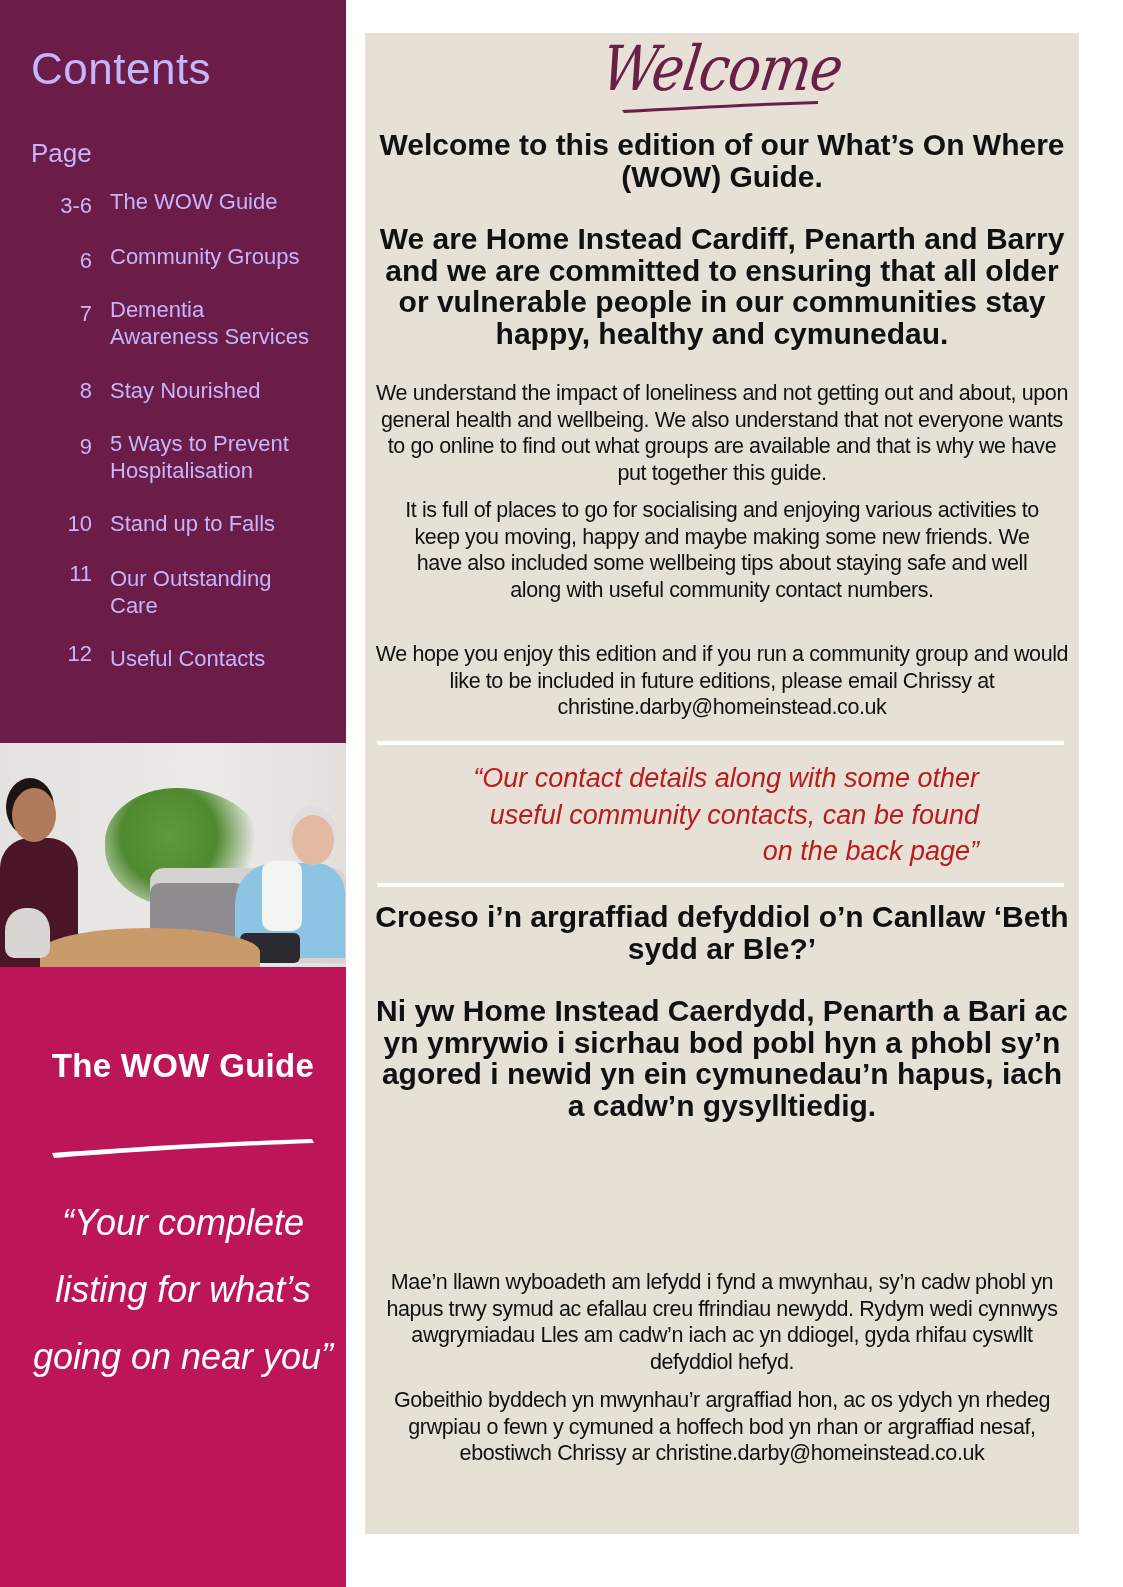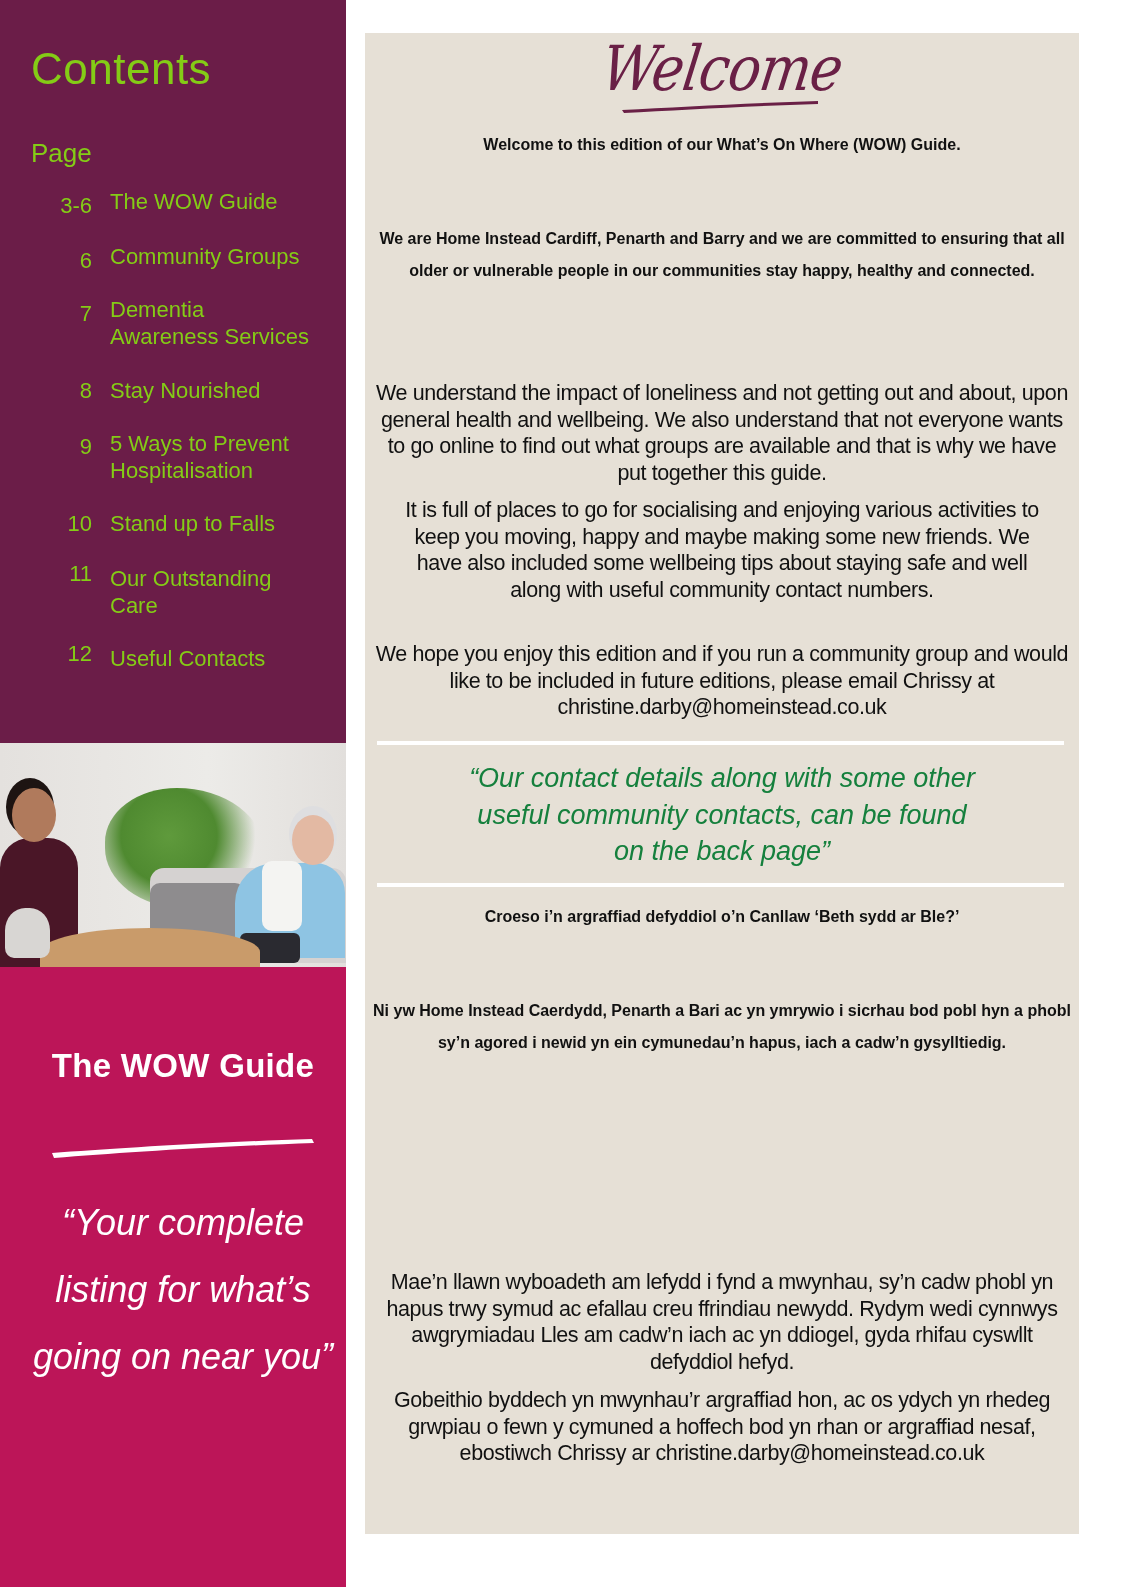--- a/index.html
+++ b/index.html
@@ -1,21 +1,21 @@
 <!DOCTYPE html>
 <html><head>
   <meta charset="utf-8">
   <style>
     * { box-sizing: border-box; margin: 0; padding: 0; }
     html, body { width: 1123px; height: 1587px; background: #ffffff; overflow: hidden; }
     body { position: relative; font-family: "Liberation Sans", sans-serif; }
 
     
     .sidebar { position: absolute; left: 0; top: 0; width: 346px; height: 1587px; }
-    .contents { position: absolute; left: 0; top: 0; width: 346px; height: 743px; background: #6b1d48; color: #84cc16; }
+    .contents { position: absolute; left: 0; top: 0; width: 346px; height: 743px; background: #6b1d48; color: #c4b5fd; }
     .contents-title { position: absolute; left: 31px; top: 44px; font-size: 44px; font-weight: normal; letter-spacing: 0.5px; }
     .page-label { position: absolute; left: 31px; top: 138px; font-size: 26px; }
     .toc-item { position: absolute; left: 0; width: 314px; display: flex; font-size: 22px; line-height: 27px; }
     .toc-num { width: 92px; text-align: right; padding-right: 0; flex: none; }
     .toc-text { margin-left: 18px; width: 230px; }
 
     .photo { position: absolute; left: 0; top: 743px; width: 346px; height: 224px; overflow: hidden;
              background: linear-gradient(180deg, #e9e6e3 0%, #dcd8d4 55%, #cfc8c1 100%); }
     .photo .wall { position: absolute; inset: 0; background: linear-gradient(90deg, #e4e1de 0%, #ecebe8 60%, #e2dfdc 100%); }
     .photo .plant { position: absolute; left: 105px; top: 45px; width: 160px; height: 120px; border-radius: 45% 55% 40% 50%;
@@ -34,24 +34,24 @@
     .wow-block { position: absolute; left: 0; top: 967px; width: 346px; height: 620px; background: #bc1558; color: #ffffff; }
     .wow-title { position: absolute; left: 0; width: 346px; top: 80px; text-align: center; font-size: 33px; font-weight: bold; padding-left: 20px; letter-spacing: 0.3px; }
     .swoosh { position: absolute; left: 50px; top: 170px; width: 266px; height: 22px; }
     .wow-quote { position: absolute; left: 20px; width: 326px; top: 222px; text-align: center; font-style: italic; font-size: 36px; line-height: 67px; }
 
     
     .panel { position: absolute; left: 365px; top: 33px; width: 714px; height: 1501px; background: #e6e0d6; text-align: center; color: #111111; }
     .welcome-script { position: absolute; left: 0; top: 4px; width: 714px; height: 88px; }
     .welcome-script .script-text { position: absolute; left: 0; right: 0; top: 0; text-align: center; font-family: "DejaVu Serif", serif; font-style: italic; font-size: 54px; color: #6a2046; letter-spacing: -1px; transform: skewX(-8deg) scaleY(1.15); }
     .welcome-script svg { position: absolute; left: 255px; top: 62px; }
-    .bold-lead { position: absolute; left: 10px; right: 10px; font-weight: bold; font-size: 16px; line-height: 31.5px; }
+    .bold-lead { position: absolute; left: 10px; right: 10px; font-weight: bold; font-size: 30px; line-height: 31.5px; }
     .para { position: absolute; left: 10px; right: 10px; font-size: 21.5px; line-height: 26.6px; letter-spacing: -0.4px; }
     .divider { position: absolute; left: 12px; right: 15px; height: 4px; background: #ffffff; }
-    .pull-quote { position: absolute; left: 0; right: 0; top: 727px; font-style: italic; color: #15803d; font-size: 27px; line-height: 36.5px; }
+    .pull-quote { position: absolute; left: 0; right: 0; top: 727px; font-style: italic; color: #b91c1c; font-size: 27px; line-height: 36.5px; text-align: right; }
   </style>
 </head>
 <body>
 
 <div class="sidebar">
   <div class="contents">
     <h1 class="contents-title">Contents</h1>
     <div class="page-label">Page</div>
 
     <div class="toc-item" style="top:188px">
@@ -114,21 +114,21 @@
 
 <div class="panel">
   <div class="welcome-script">
     <div class="script-text">Welcome</div>
     <svg width="200" height="14" viewBox="0 0 200 14">
       <path d="M2 11 C 60 8, 130 4, 198 2 L 198 5 C 130 7, 60 11, 4 14 Z" fill="#6a2046"></path>
     </svg>
   </div>
 
   <p class="bold-lead" style="top:96px">Welcome to this edition of our What’s On Where (WOW) Guide.</p>
-  <p class="bold-lead" style="top:190px; left:8px; right:8px;">We are Home Instead Cardiff, Penarth and Barry and we are committed to ensuring that all older or vulnerable people in our communities stay happy, healthy and connected.</p>
+  <p class="bold-lead" style="top:190px; left:8px; right:8px;">We are Home Instead Cardiff, Penarth and Barry and we are committed to ensuring that all older or vulnerable people in our communities stay happy, healthy and cymunedau.</p>
 
   <p class="para" style="top:464px; left:25px; right:25px;">It is full of places to go for socialising and enjoying various activities to keep you moving, happy and maybe making some new friends. We have also included some wellbeing tips about staying safe and well along with useful community contact numbers.</p>
   <p class="para" style="top:347px">We understand the impact of loneliness and not getting out and about, upon general health and wellbeing. We also understand that not everyone wants to go online to find out what groups are available and that is why we have put together this guide.</p>
   <p class="para" style="top:608px; left:5px; right:5px;">We hope you enjoy this edition and if you run a community group and would like to be included in future editions, please email Chrissy at christine.darby@homeinstead.co.uk</p>
 
   <div class="divider" style="top:708px"></div>
   <p class="pull-quote" style="left:100px; right:100px;">“Our contact details along with some other useful community contacts, can be found on the back page”</p>
   <div class="divider" style="top:850px"></div>
 
   <p class="bold-lead" style="top:868px; left:5px; right:5px;">Croeso i’n argraffiad defyddiol o’n Canllaw ‘Beth sydd ar Ble?’</p>

